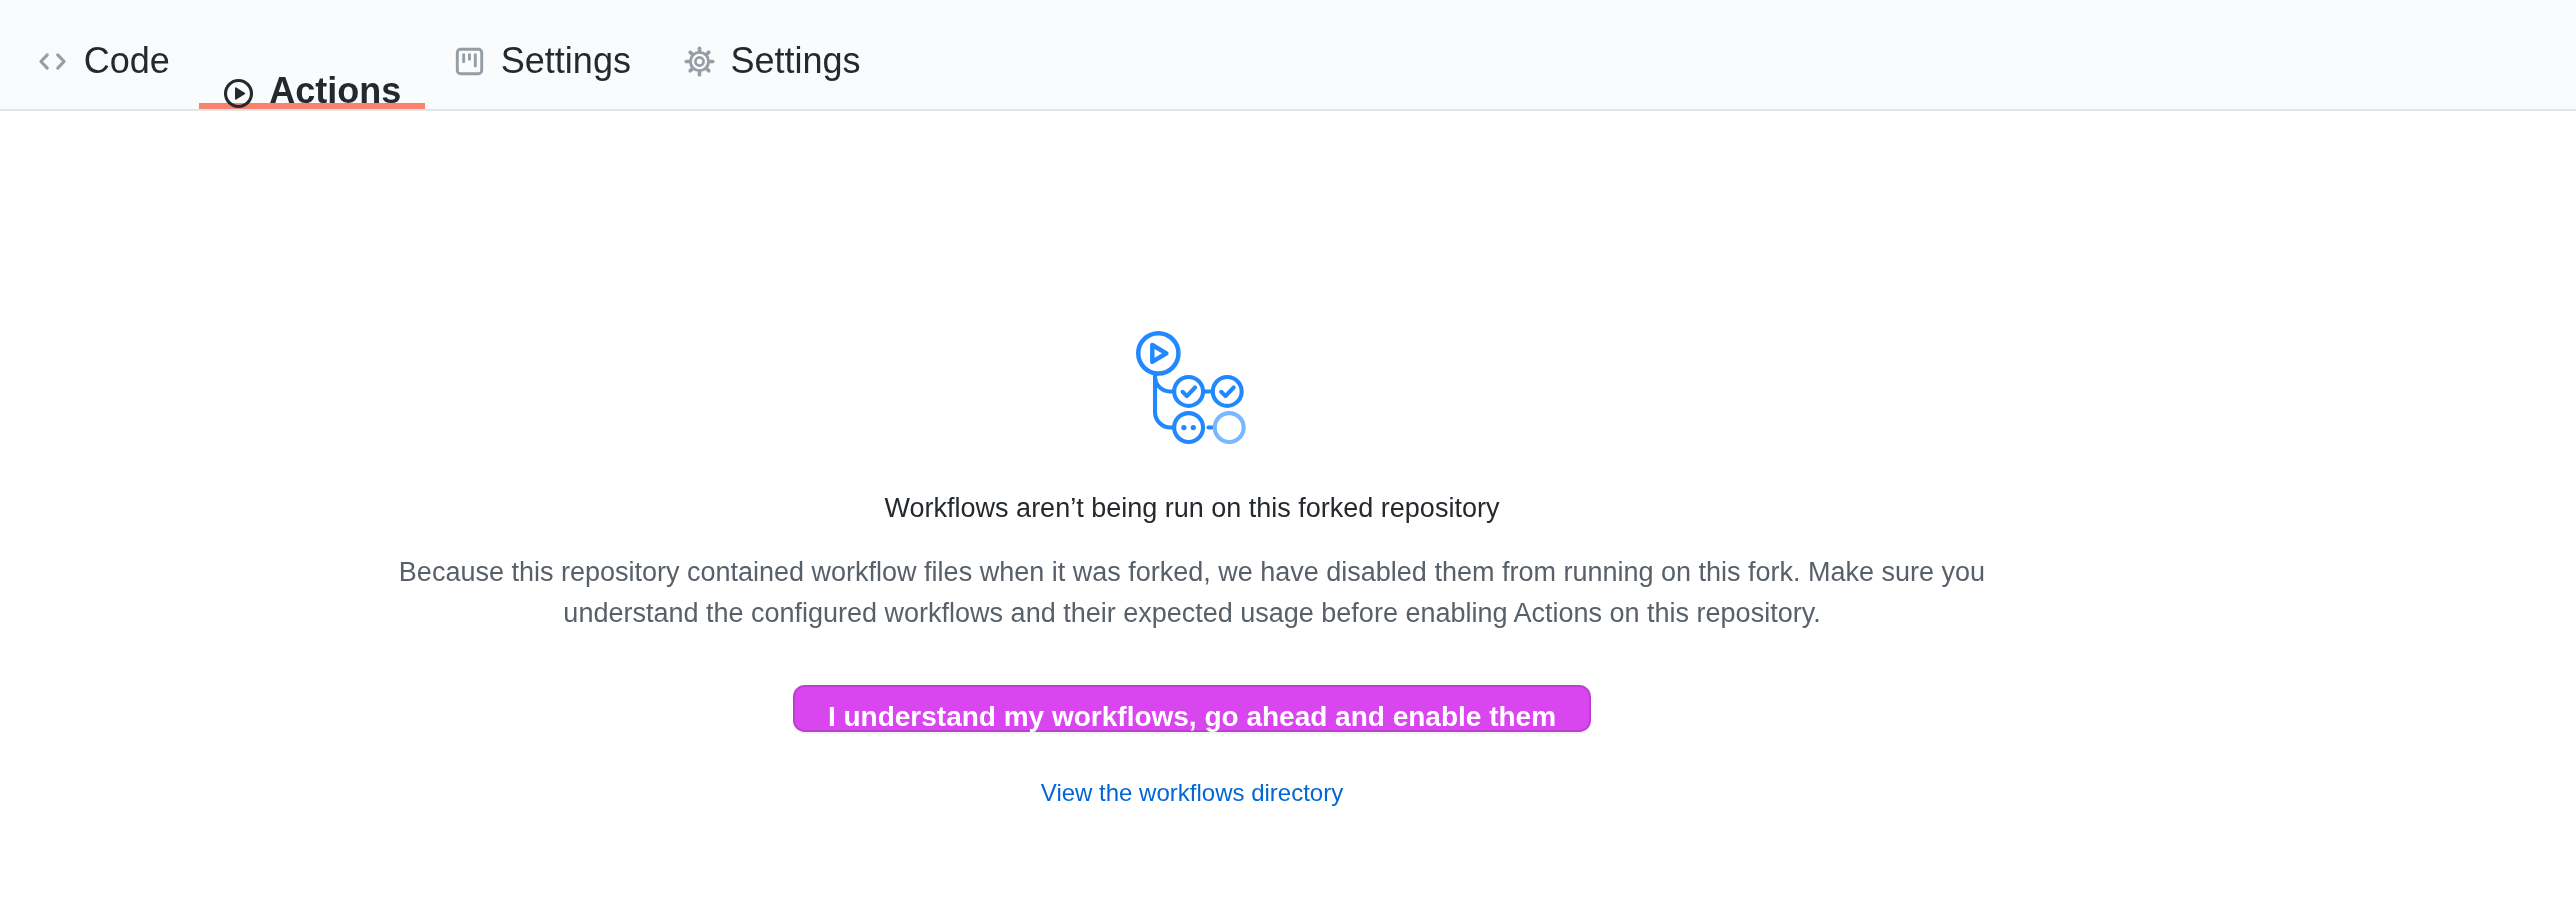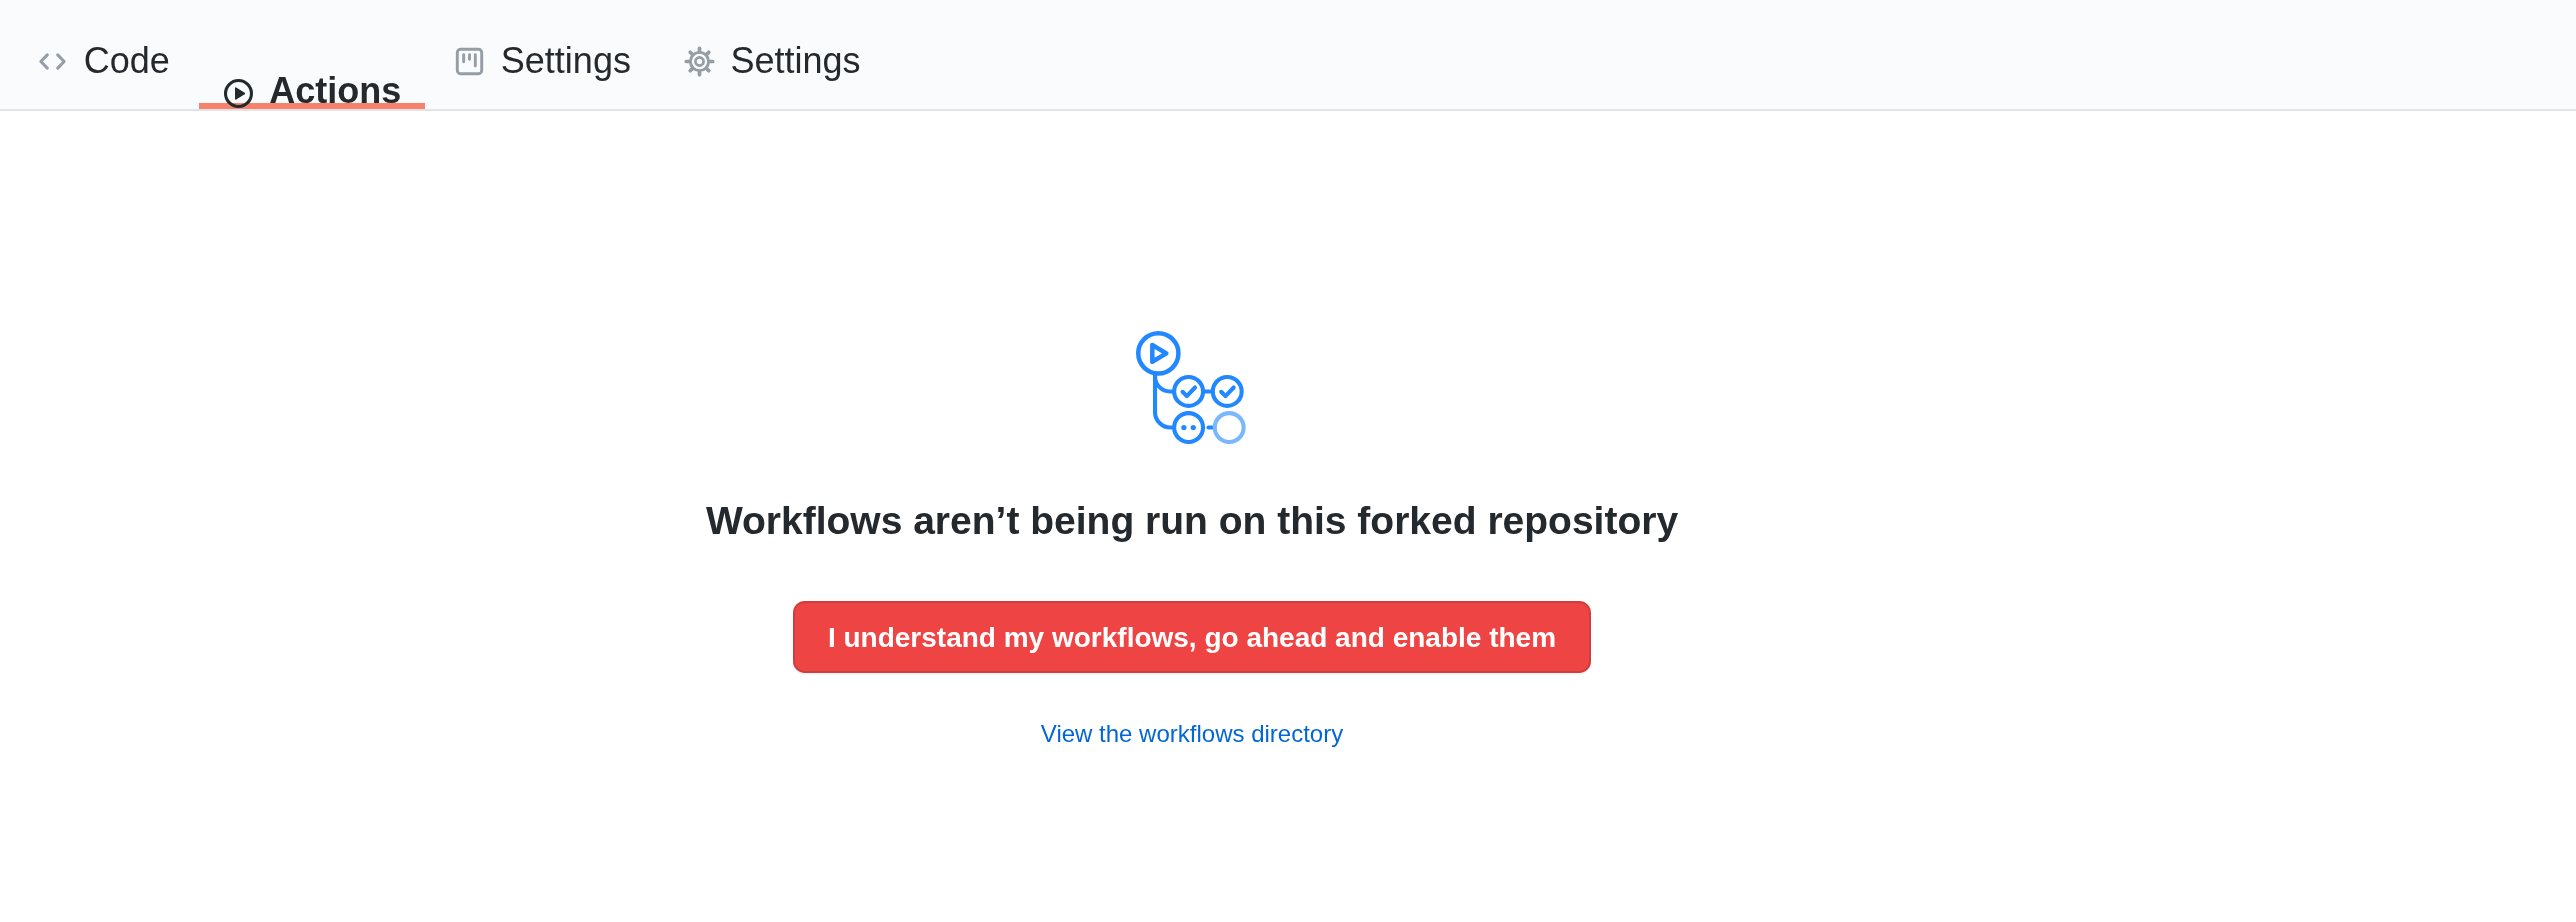--- a/index.html
+++ b/index.html
@@ -31,36 +31,36 @@
 
   
   .content {
     width:1984px;
     margin-left:200px;
     text-align:center;
   }
   .workflow-art { width:121px; height:121px; margin-top:217px; display:inline-block; }
 
   .bs-heading {
-    margin-top:38px;
-    font-size:39px; line-height:59px; font-weight:700;
+    margin-top:26px;
+    font-size:27px; line-height:59px; font-weight:400;
     color:#24292e;
   }
   .bs-desc {
     margin:13.7px auto 0 auto;
     max-width:1593px;
     font-size:27px; line-height:41px;
     color:#586069;
   }
   .enable-btn {
     margin-top:51px;
     display:inline-block;
-    height:72px;
+    height:47px;
     padding:0 33px;
-    background:#ef4444;
+    background:#d946ef;
     color:#ffffff;
     font-family:"Liberation Sans", sans-serif;
     font-size:28px; font-weight:700; line-height:59px;
     border:2px solid rgba(27,31,35,0.15);
     border-radius:11.7px;
     box-shadow:0 2px 0 rgba(27,31,35,0.04);
     cursor:pointer;
   }
   .workflows-link-row { margin-top:43px; }
   .workflows-link {
@@ -148,20 +148,21 @@
 
     <circle cx="29" cy="51" r="7.4" stroke="#2188ff" stroke-width="2.1"></circle>
     <circle cx="26.6" cy="51" r="1.35" fill="#2188ff"></circle>
     <circle cx="31.4" cy="51" r="1.35" fill="#2188ff"></circle>
     <path d="M39.2 51h2" stroke="#2188ff" stroke-width="2.1" stroke-linecap="round"></path>
     <circle cx="49.8" cy="51" r="7.4" stroke="#79b8ff" stroke-width="2.1"></circle>
   </svg>
 
   <h2 class="bs-heading">Workflows aren’t being run on this forked repository</h2>
 
+  <p class="bs-desc">Because this repository contained workflow files when it was forked, we have disabled them from running on this fork. Make sure you understand the configured workflows and their expected usage before enabling Actions on this repository.</p>
 
   <div>
     <button class="enable-btn">I understand my workflows, go ahead and enable them</button>
   </div>
 
   <div class="workflows-link-row">
     <a class="workflows-link">View the workflows directory</a>
   </div>
 
 </main>

